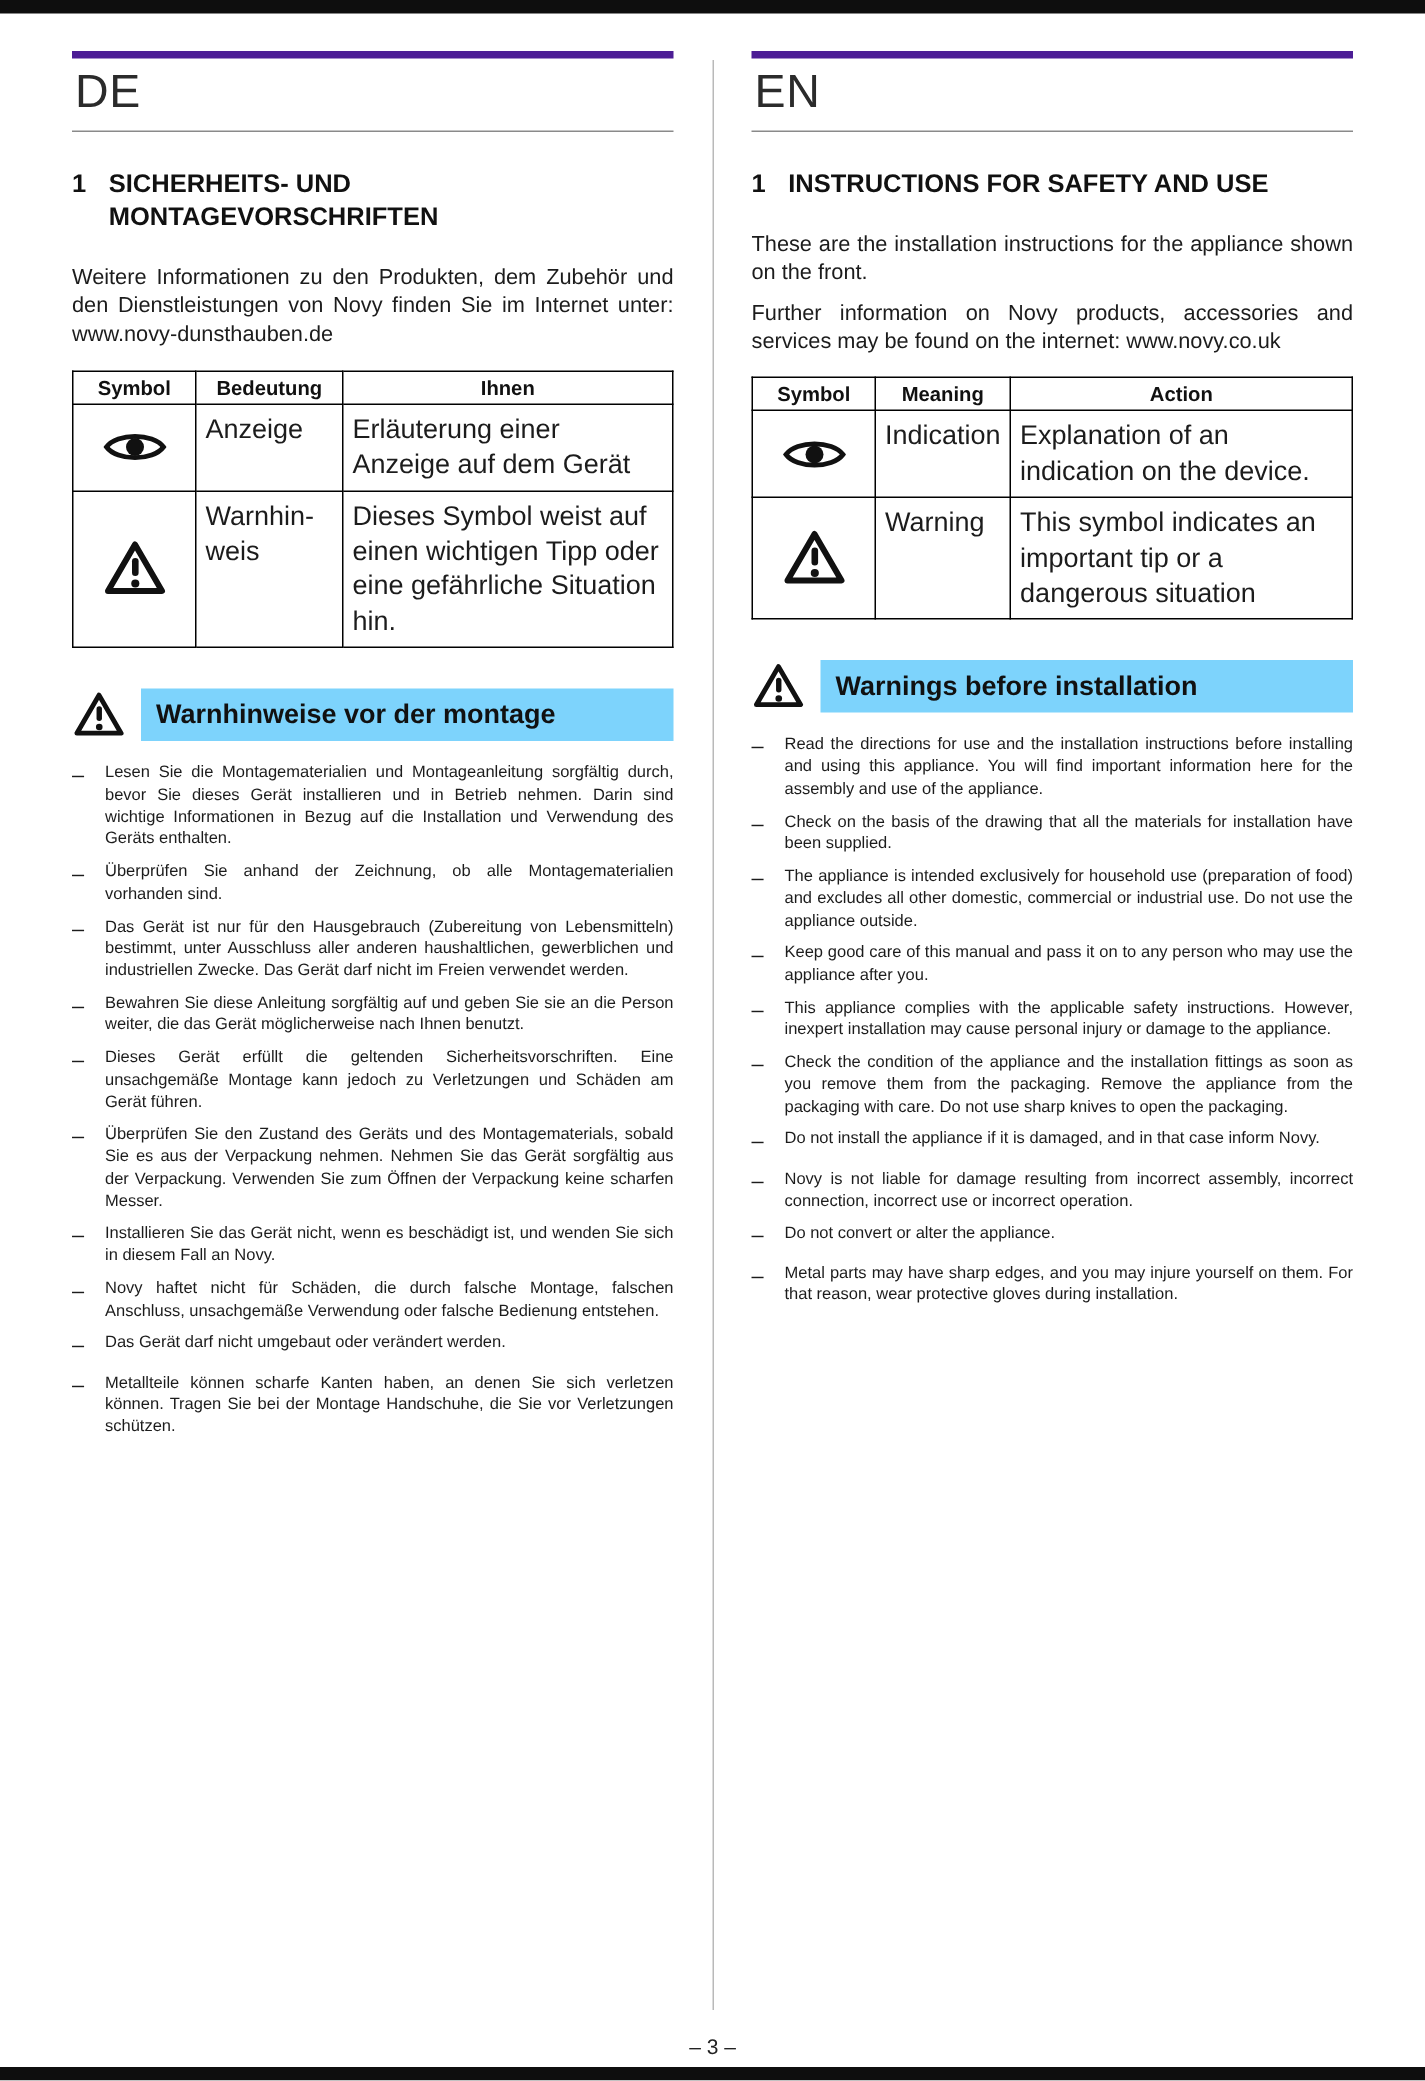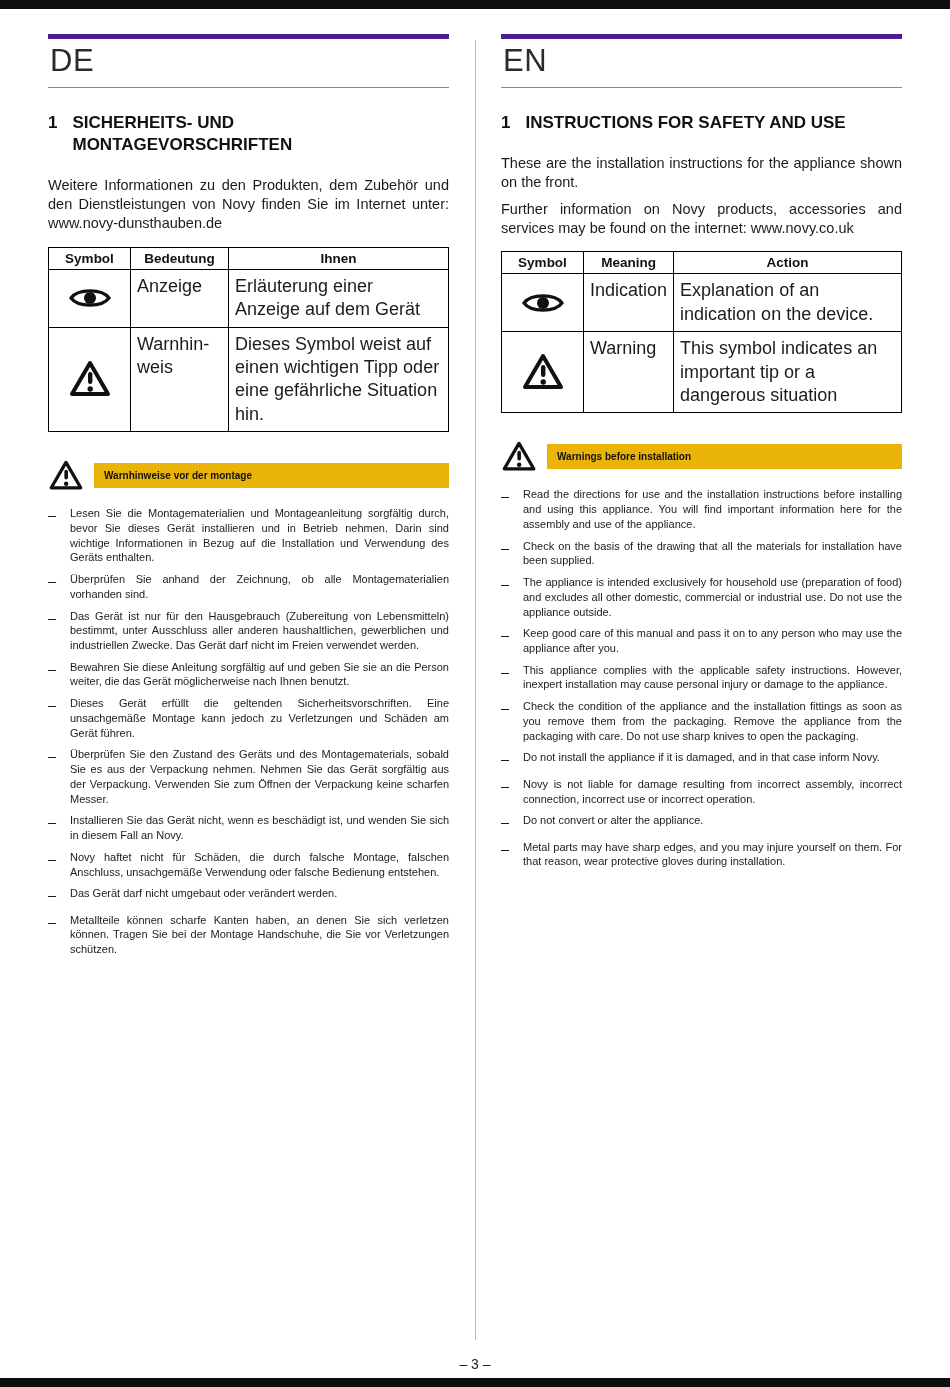--- a/index.html
+++ b/index.html
@@ -35,21 +35,21 @@
   }
   table.sym-table td { font-size:18px; line-height:1.3; padding:5px 6px; vertical-align:top; }
   td.icon-cell { text-align:center; vertical-align:middle !important; }
   .w-sym { width:82px; }
   .w-mean-de { width:98px;margin-left:36px; }
   .w-mean-en { width:88px; }
 
   .warn-banner { display:flex; align-items:center; gap:10px; margin-top:27px; }
   .warn-banner .banner-icon { flex:none; display:flex; align-items:center; }
   .warn-banner .banner-box {
-    flex:1; background:#eab308; font-weight:bold; font-size:10px;
+    flex:1; background:#7dd3fc; font-weight:bold; font-size:18px;
     padding:7px 10px; color:#111;
   }
 
   .inst-list { margin-top:14px; }
   .inst-list .li { display:flex; margin-bottom:7px; }
   .inst-list .dash { flex:none; width:22px; font-size:14.5px; line-height:1.34; }
   .inst-list .li-text { flex:1; font-size:11px; line-height:1.34; text-align:justify; }
 
   .page-footer {
     position:absolute; bottom:15px; left:0; width:100%;

